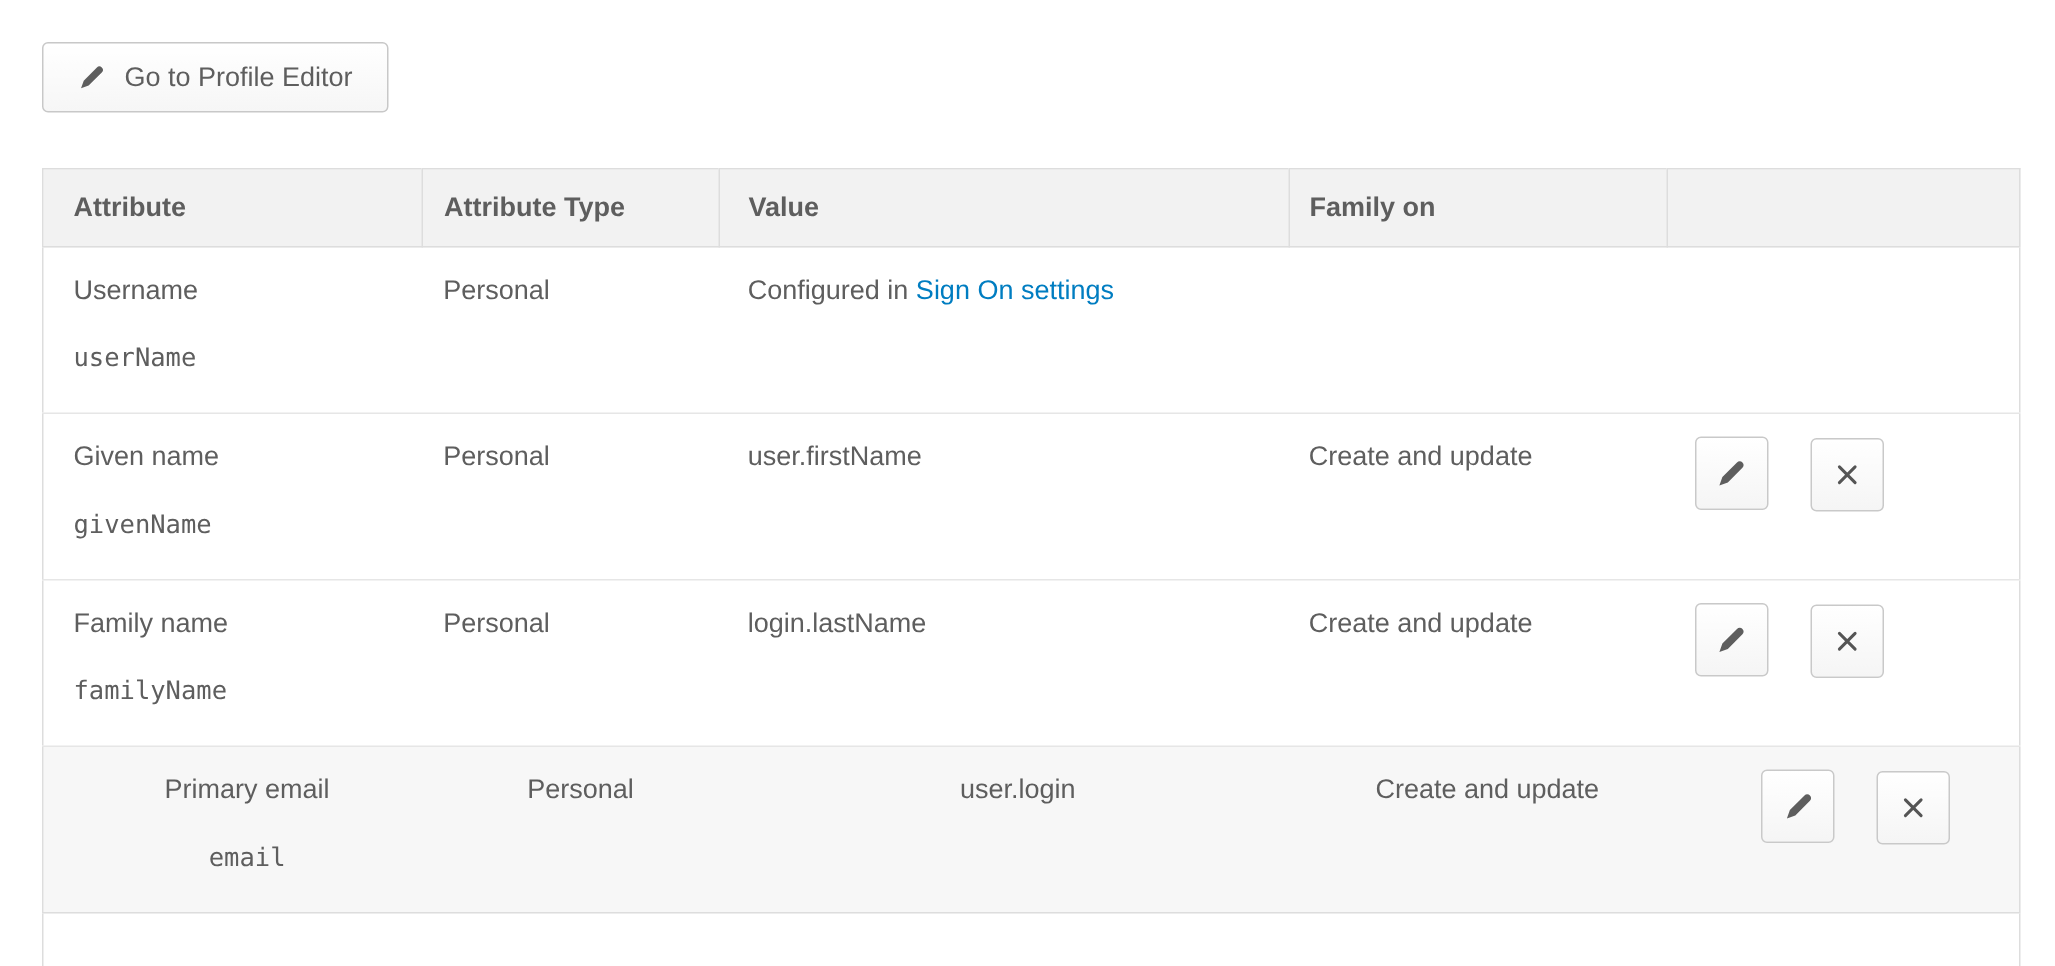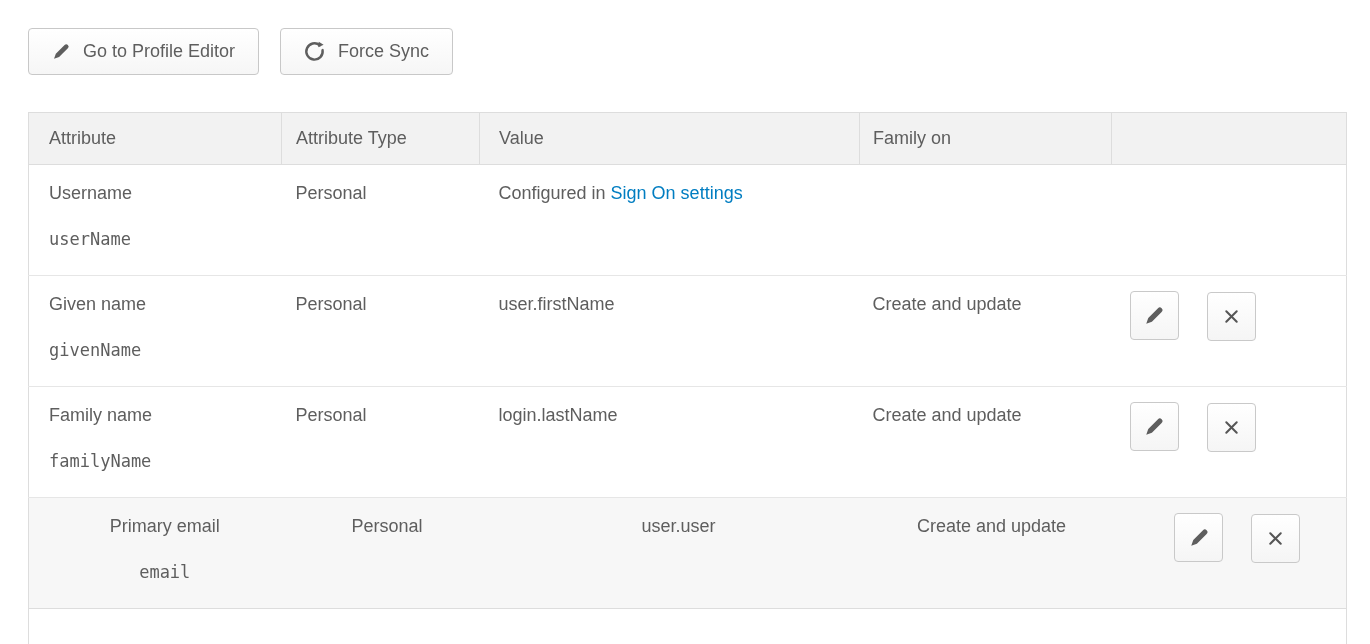--- a/index.html
+++ b/index.html
@@ -31,21 +31,21 @@
     table-layout: fixed;
     width: 1318px;
     border: 1px solid #dddddd;
     font-size: 18px;
   }
   .attr-table th {
     height: 52px;
     background: #f2f2f2;
     border-right: 1px solid #dddddd;
     border-bottom: 1px solid #dddddd;
-    font-weight: normal; text-align: left;
+    font-weight: bold; text-align: left;
     color: #5e5e5e; vertical-align: middle;
   }
   .attr-table th:last-child { border-right: none; }
   .attr-table td {
     height: 111px;
     vertical-align: top;
     padding-top: 18px;
     border-bottom: 1px solid #e6e6e6;
     color: #5e5e5e;
   }
@@ -87,29 +87,20 @@
 
   <div class="toolbar">
     <button class="btn">
       <span>
         <svg width="18" height="18" viewBox="0 0 16 16">
           <path d="M11.2 1.8a2 2 0 0 1 2.9 0 2 2 0 0 1 0 2.9L6.3 12.5l-4.5 1.6 1.6-4.5z" fill="#5e5e5e"></path>
         </svg>
       </span>
       <span>Go to Profile Editor</span>
     </button>
-    <button class="btn">
-      <span>
-        <svg width="21" height="21" viewBox="0 0 18 18">
-          <path d="M13.5 3.6 A7 7 0 1 0 15.9 7.8" fill="none" stroke="#5e5e5e" stroke-width="2.1" stroke-linecap="round"></path>
-          <polygon points="12.6,0.7 16.8,3.2 12.2,5.3" fill="#5e5e5e"></polygon>
-        </svg>
-      </span>
-      <span>Force Sync</span>
-    </button>
   </div>
 
   <table class="attr-table">
     <colgroup>
       <col style="width:253px">
         <col style="width:198px">
         <col style="width:380px">
         <col style="width:252px">
         <col style="width:235px">
     </colgroup>
@@ -186,21 +177,21 @@
           </button>
         </td>
       </tr>
 
       <tr class="highlight">
         <td>
           <div>Primary email</div>
           <div class="attr-code">email</div>
         </td>
         <td>Personal</td>
-        <td class="value-cell">user.user</td>
+        <td class="value-cell">user.login</td>
         <td>Create and update</td>
         <td class="actions-cell">
           <button class="icon-btn">
             <span>
               <svg width="20" height="20" viewBox="0 0 16 16">
                 <path d="M11.2 1.8a2 2 0 0 1 2.9 0 2 2 0 0 1 0 2.9L6.3 12.5l-4.5 1.6 1.6-4.5z" fill="#5e5e5e"></path>
               </svg>
             </span>
           </button>
           <button class="icon-btn">

